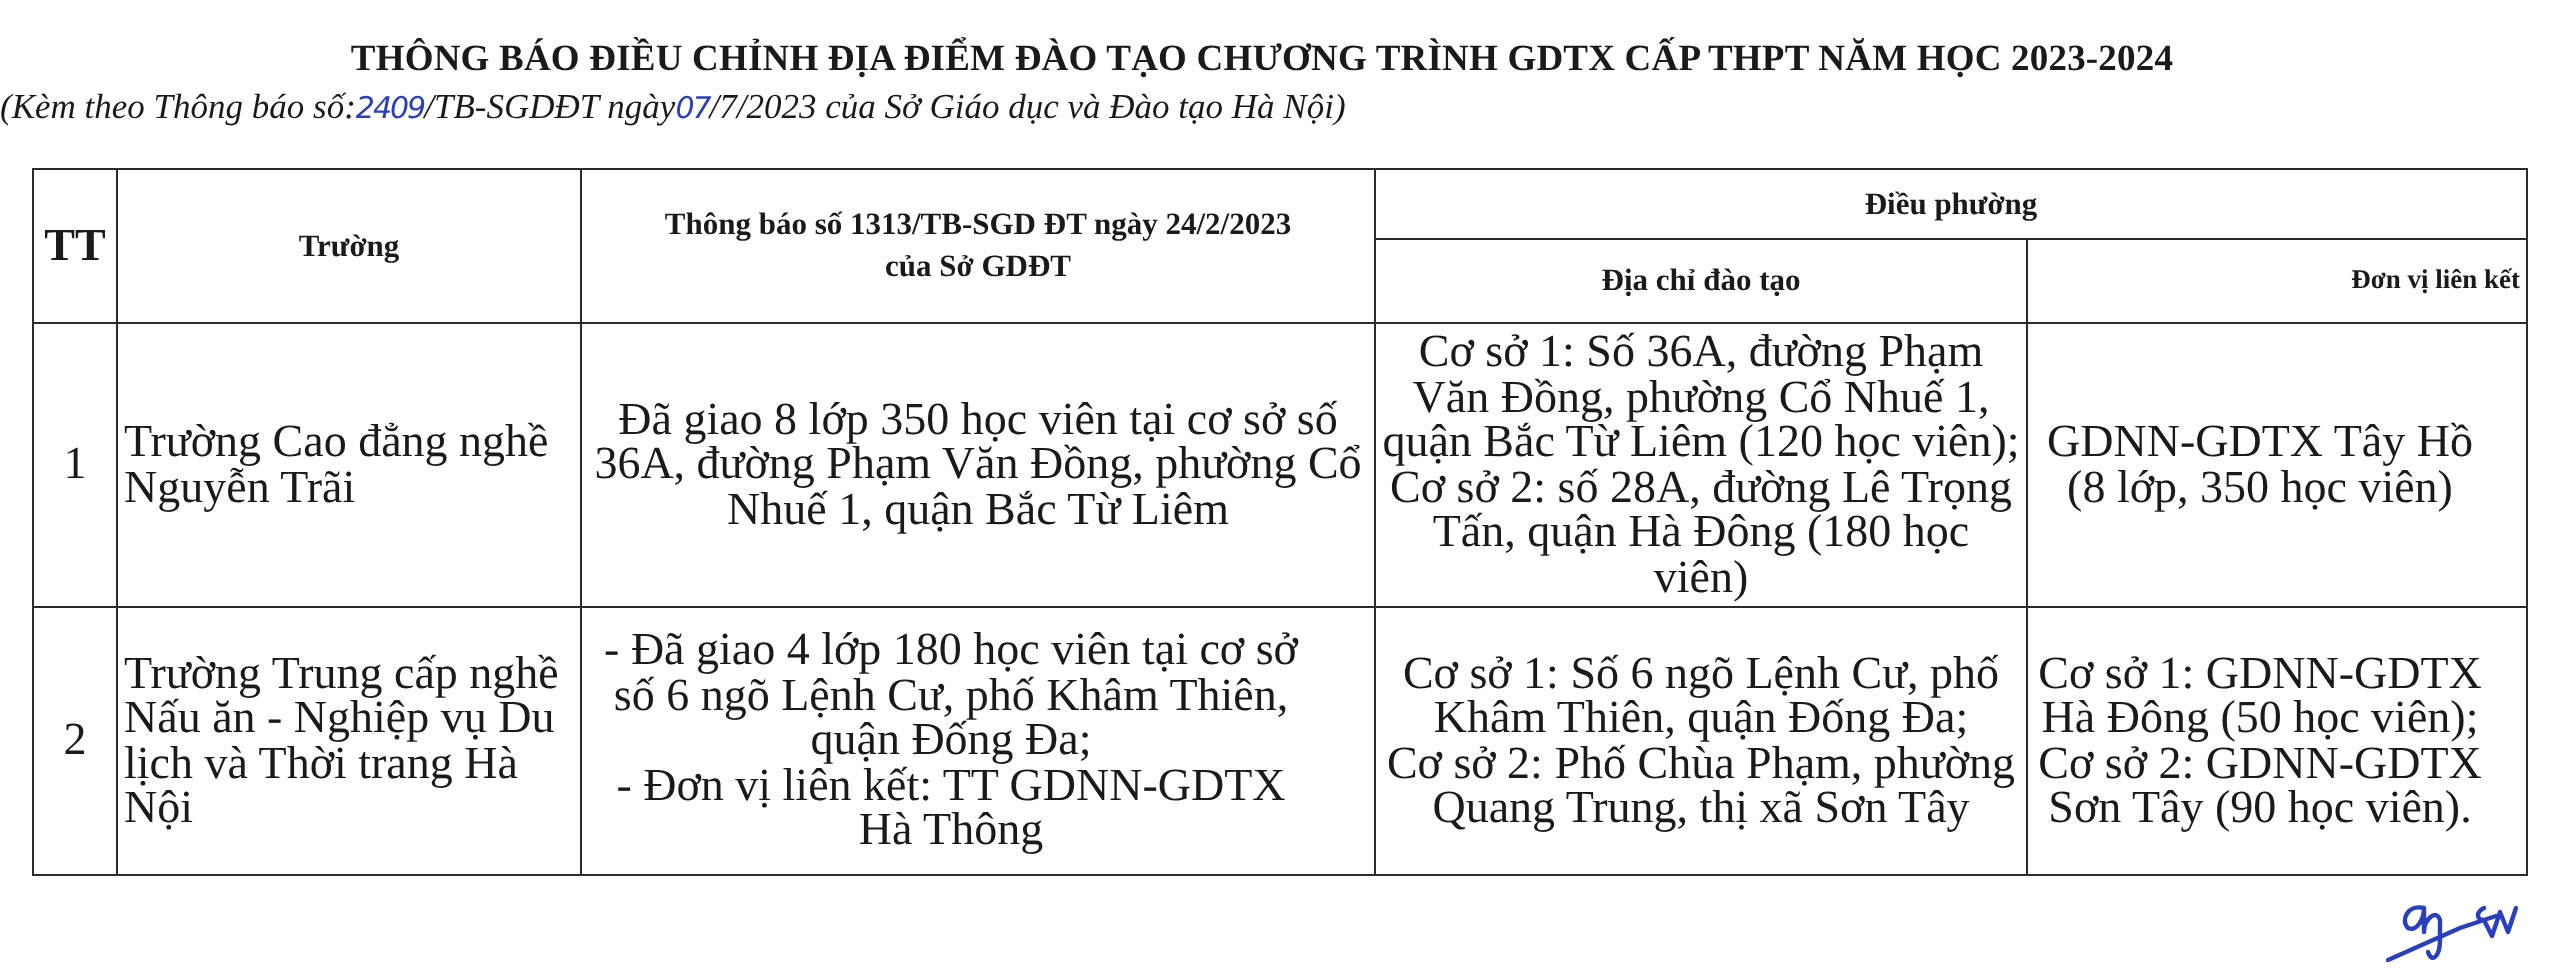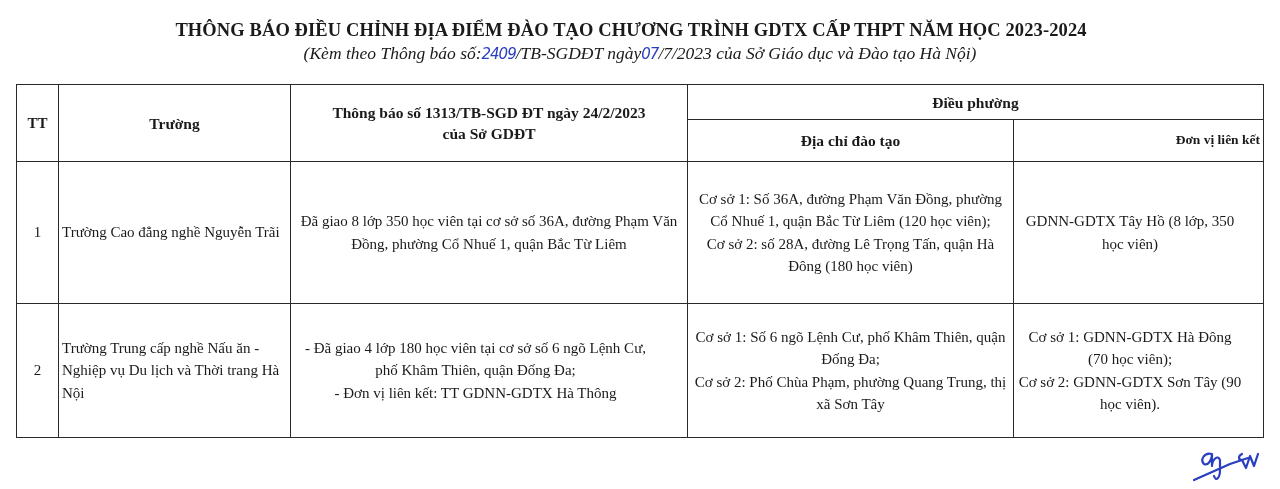--- a/index.html
+++ b/index.html
@@ -1,27 +1,27 @@
 <!DOCTYPE html>
 <html><head>
   <meta charset="utf-8">
   <style>
     html, body { margin: 0; padding: 0; background: #ffffff; }
     body { width: 1280px; height: 489px; position: relative; overflow: hidden;
            font-family: "Liberation Serif", "DejaVu Serif", serif; color: #1a1a1a; }
     .title { position: absolute; top: 20px; left: 0; width: 1262px; text-align: center;
              font-weight: bold; font-size: 18.5px; letter-spacing: 0.1px; }
-    .subtitle { position: absolute; top: 43px; left: 0; width: 1280px; text-align: center;
+    .subtitle { position: absolute; top: 43px; left: 0; width: 1280px; 
                 font-style: italic; font-size: 17.5px; }
     .hw { color: #2a3fc0; font-family: "DejaVu Sans", sans-serif; font-style: italic;
           font-size: 15px; letter-spacing: -1px; }
     table { position: absolute; top: 84px; left: 16px; border-collapse: collapse;
             table-layout: fixed; width: 1247px; }
     td, th { border: 1.4px solid #2a2a2a; padding: 0 3px; vertical-align: middle;
-             font-size: 15px; line-height: 22.5px; }
+             font-size: 23px; line-height: 22.5px; }
     th { font-weight: bold; text-align: center; }
     th.small { font-size: 13.5px; text-align: right; }
     th.mid { font-size: 15.5px; line-height: 21px; }
     td.center { text-align: center; }
     .r-h1 { height: 35px; }
     .r-h2 { height: 42px; }
     .r1 { height: 142px; }
     .r2 { height: 134px; }
     .line { display: block; text-align: center; }
     .signature { position: absolute; left: 1190px; top: 446px; width: 80px; height: 40px; }
@@ -70,21 +70,21 @@
     <td>Trường Trung cấp nghề Nấu ăn - Nghiệp vụ Du lịch và Thời trang Hà Nội</td>
     <td style="padding-right:30px">
           <span class="line">- Đã giao 4 lớp 180 học viên tại cơ sở số 6 ngõ Lệnh Cư, phố Khâm Thiên, quận Đống Đa;</span>
           <span class="line">- Đơn vị liên kết: TT GDNN-GDTX Hà Thông</span>
         </td>
     <td>
           <span class="line">Cơ sở 1: Số 6 ngõ Lệnh Cư, phố Khâm Thiên, quận Đống Đa;</span>
           <span class="line">Cơ sở 2: Phố Chùa Phạm, phường Quang Trung, thị xã Sơn Tây</span>
         </td>
     <td style="padding-right:20px">
-          <span class="line">Cơ sở 1: GDNN-GDTX Hà Đông (70 học viên);</span>
+          <span class="line">Cơ sở 1: GDNN-GDTX Hà Đông (50 học viên);</span>
           <span class="line">Cơ sở 2: GDNN-GDTX Sơn Tây (90 học viên).</span>
         </td>
   </tr>
 </tbody>
   </table>
 
 <svg class="signature" viewBox="0 0 80 40">
   <g fill="none" stroke="#2a3fc0" stroke-width="2.2" stroke-linecap="round" stroke-linejoin="round">
     <path d="M22 8 C14 6 10 14 14 18 C18 20 22 14 22 8 L22 20 C22 14 28 8 30 14 L30 24 C30 32 26 36 24 30"></path>
     <path d="M4 34 L40 18 L58 12"></path>

